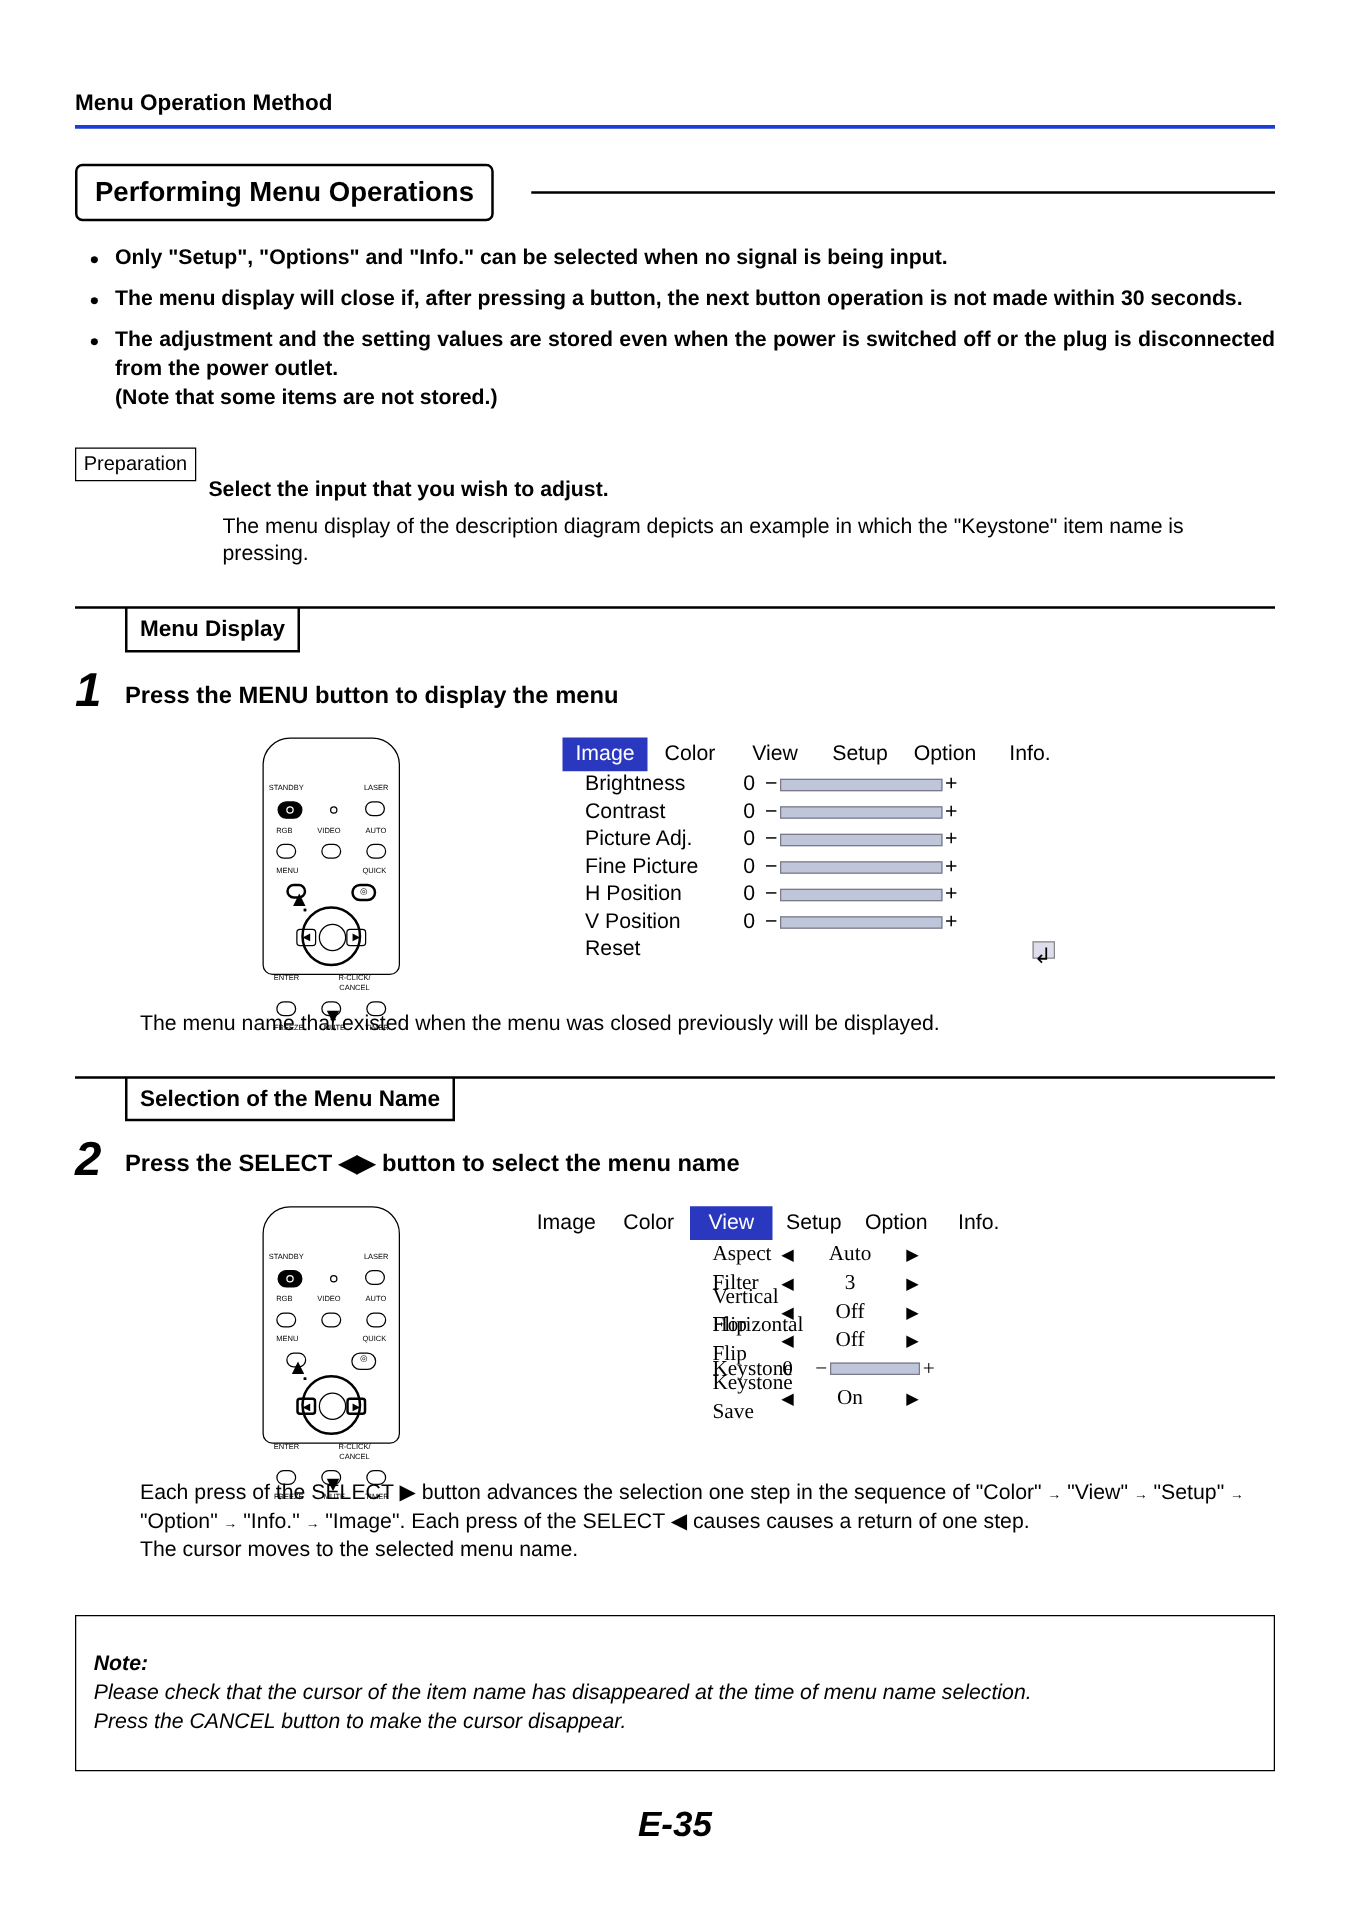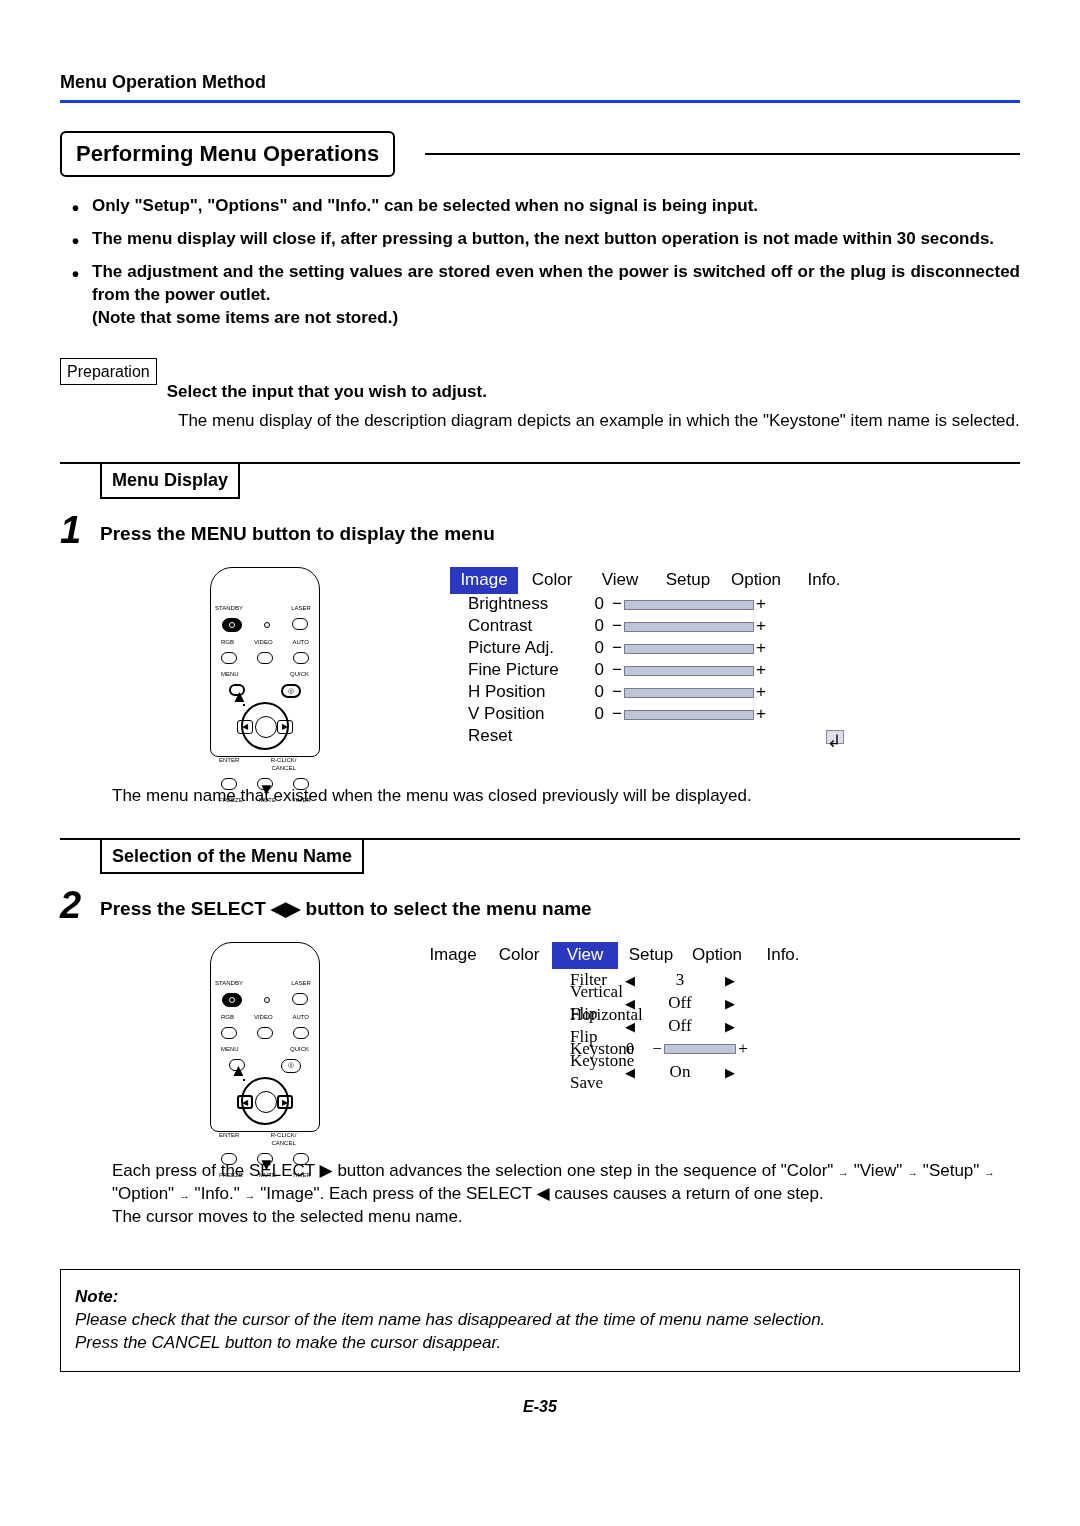--- a/index.html
+++ b/index.html
@@ -60,24 +60,24 @@
   .mi-minus{width:14px;text-align:center;}
   .mi-plus{width:14px;text-align:center;}
   .mi-reset-icon{width:18px;height:14px;border:1px solid #888;background:#dde;margin-left:auto;}
   .menu2-tabs .menu-tab{width:66px;}
   .menu2-row{display:flex;align-items:center;height:23px; font-family:"Times New Roman",serif;font-size:17px;}
   .m2-label{width:190px;padding-left:150px;}
   .m2-left{width:40px;text-align:center;}
   .m2-val{width:60px;text-align:center;}
   .m2-right{width:40px;text-align:center;}
   .body-text { margin-left:52px; margin-bottom: 10px; font-size:17px;}
-  .note-box { border:1px solid #000; padding: 16px 14px; margin-top: 40px;}
+  .note-box { border:1px solid #000; padding: 27px 14px; margin-top: 40px;}
   .note-title { font-weight:bold; font-style:italic; }
   .note-body { font-style: italic; }
-  .pagenum { text-align:center; font-weight:bold; font-style:italic; font-size:16px; margin-top:24px;}
+  .pagenum { text-align:center; font-weight:bold; font-style:italic; font-size:28px; margin-top:24px;}
   .tri-l::before{content:"◀";font-size:13px;}
   .tri-r::before{content:"▶";font-size:13px;}
   .small-arrow{font-size:11px;}
 </style>
 </head>
 <body>
 
 <div class="header-title">Menu Operation Method</div>
 <div class="header-rule"></div>
 
@@ -95,21 +95,21 @@
   </li>
 </ul>
 
 <div class="prep-row">
   <div class="prep-label">Preparation</div>
   <div class="prep-text">
     <br>
     <span class="bold">Select the input that you wish to adjust.</span>
   </div>
 </div>
-<div class="prep-indent">The menu display of the description diagram depicts an example in which the "Keystone" item name is selected.</div>
+<div class="prep-indent">The menu display of the description diagram depicts an example in which the "Keystone" item name is pressing.</div>
 
 <div class="subsection-row">
   <div class="sub-line-left"></div>
   <div class="sub-box">Menu Display</div>
   <div class="sub-line-right"></div>
 </div>
 
 <div class="step-row">
   <div class="step-num">1</div>
   <div class="step-text">Press the MENU button to display the menu</div>
@@ -344,20 +344,26 @@
     <div class="menu-tabs menu2-tabs">
       <div class="menu-tab">Image</div>
       <div class="menu-tab">Color</div>
       <div class="menu-tab active">View</div>
       <div class="menu-tab">Setup</div>
       <div class="menu-tab">Option</div>
       <div class="menu-tab">Info.</div>
     </div>
     <div>
       <div class="menu2-row">
+          <div class="m2-label">Aspect</div>
+          <div class="m2-left tri-l"></div>
+          <div class="m2-val">Auto</div>
+          <div class="m2-right tri-r"></div>
+        </div>
+      <div class="menu2-row">
           <div class="m2-label">Filter</div>
           <div class="m2-left tri-l"></div>
           <div class="m2-val">3</div>
           <div class="m2-right tri-r"></div>
         </div>
       <div class="menu2-row">
           <div class="m2-label">Vertical Flip</div>
           <div class="m2-left tri-l"></div>
           <div class="m2-val">Off</div>
           <div class="m2-right tri-r"></div>

